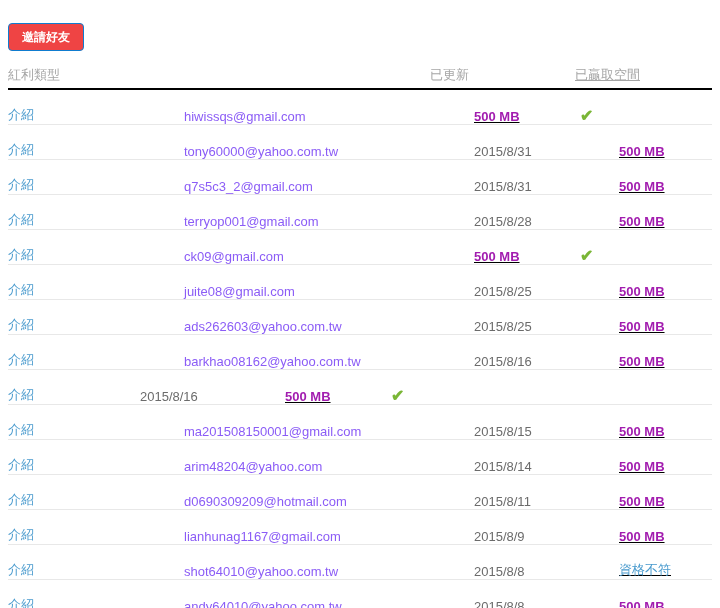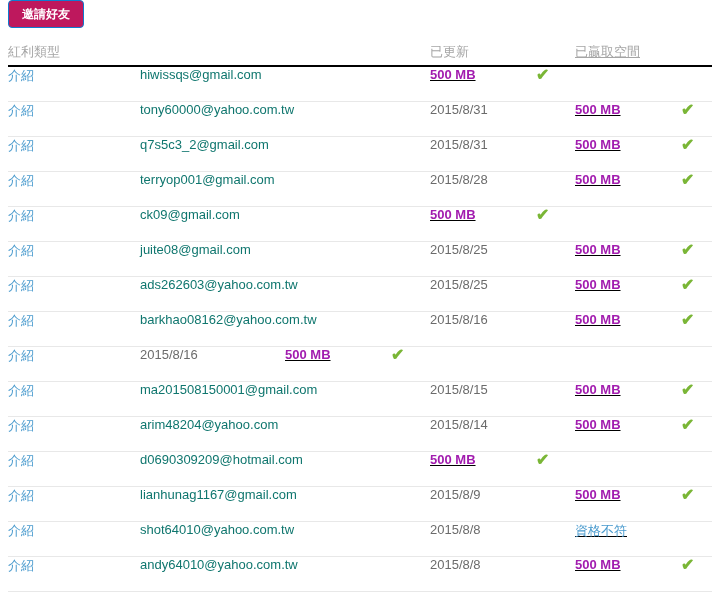--- a/index.html
+++ b/index.html
@@ -10,22 +10,22 @@
     height: 608px;
     font-family: "Liberation Sans", sans-serif;
     overflow: hidden;
   }
   .page {
     width: 704px;
     margin: 0 8px;
   }
   .invite-btn {
     display: inline-block;
-    margin-top: 0;
-    background: #be185d;
+    margin-top: 23px;
+    background: #ef4444;
     color: #ffffff;
     font-weight: bold;
     font-size: 12px;
     line-height: 14px;
     padding: 6px 13px;
     border: 1px solid #0f7ccf;
     border-radius: 4px;
     cursor: pointer;
   }
   .table {
@@ -36,33 +36,33 @@
     display: flex;
     align-items: center;
     height: 29px;
     box-sizing: border-box;
     border-bottom: 2px solid #000000;
     color: #a5a5a5;
     font-size: 13px;
   }
   .row {
     display: flex;
-    align-items: flex-start;
+    align-items: flex-end;
     height: 35px;
     box-sizing: border-box;
     border-bottom: 1px solid #e8e8e8;
     font-size: 13px;
   }
   .col-type  { width: 132px; flex: none; }
   .col-email { width: 290px; flex: none; }
   .col-date  { width: 145px; flex: none; }
   .col-space { width: 100px; flex: none; text-decoration: underline; }
   .col-check { flex: 1; padding-left: 6px; }
   .type-link { color: #4a9bce; cursor: pointer; }
-  .email-text { color: #0f766e; }
+  .email-text { color: #8b5cf6; margin-left: 44px; }
   .date-text  { color: #6b6b6b; }
   .space-text { color: #a21caf; font-weight: bold; }
   .space-text.ineligible { color: #4a9bce; font-weight: normal; cursor: pointer; }
   .check-icon {
     color: #7ab636;
     font-size: 16px;
     font-weight: bold;
     line-height: 1;
   }
 </style>
@@ -151,20 +151,21 @@
         <div class="row">
           <div class="col-type"><span class="type-link">介紹</span></div>
           <div class="col-email email-text">arim48204@yahoo.com</div>
           <div class="col-date date-text">2015/8/14</div>
           <div class="col-space"><span class="space-text">500 MB</span></div>
           <div class="col-check"><span class="check-icon">✔</span></div>
         </div>
         <div class="row">
           <div class="col-type"><span class="type-link">介紹</span></div>
           <div class="col-email email-text">d0690309209@hotmail.com</div>
+          <div class="col-date date-text">2015/8/11</div>
           <div class="col-space"><span class="space-text">500 MB</span></div>
           <div class="col-check"><span class="check-icon">✔</span></div>
         </div>
         <div class="row">
           <div class="col-type"><span class="type-link">介紹</span></div>
           <div class="col-email email-text">lianhunag1167@gmail.com</div>
           <div class="col-date date-text">2015/8/9</div>
           <div class="col-space"><span class="space-text">500 MB</span></div>
           <div class="col-check"><span class="check-icon">✔</span></div>
         </div>

